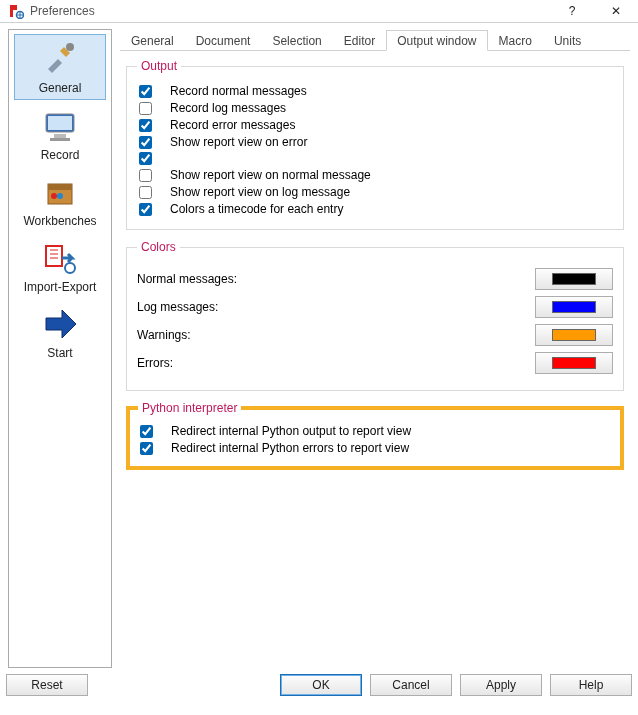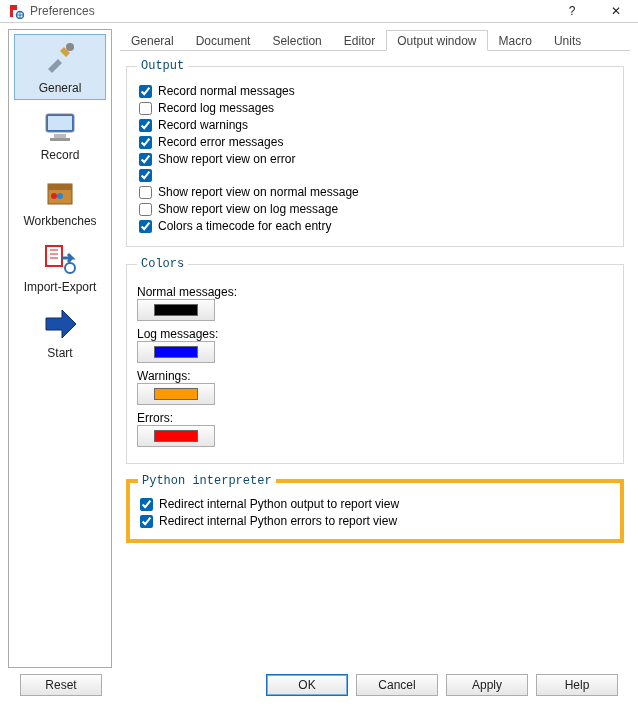--- a/index.html
+++ b/index.html
@@ -14,28 +14,28 @@
   .side-item.selected { background: #d6e8f7; border: 1px solid #7cb3dd; }
   .side-icon { width: 40px; height: 36px; margin-bottom: 4px; display: flex; align-items: center; justify-content: center; }
   .side-label { color: #222; }
   .main { flex: 1; padding-left: 8px; display: flex; flex-direction: column; }
   .tabs { display: flex; border-bottom: 1px solid #d0d0d0; height: 22px; }
   .tab { padding: 3px 10px 0; color: #444; cursor: pointer; border: 1px solid transparent; border-bottom: none; position: relative; top: 1px; }
   .tab.active { background: #fff; border: 1px solid #d0d0d0; border-bottom: 1px solid #fff; }
   .panel { flex: 1; padding: 8px 6px 0 6px; overflow: auto; }
   fieldset { border: 1px solid #d9d9d9; margin: 0 0 10px 0; padding: 8px 10px 10px; }
   fieldset.highlight { border: 4px solid #f6b024; padding: 6px 8px 8px; }
-  legend { color: #0c4a6e; padding: 0 4px; font-family: Liberation Mono, monospace; }
-  .check-row { display: flex; align-items: center; margin: 3px 0; }
+  legend { color: #be185d; padding: 0 4px; }
+  .check-row { display: flex; align-items: center; margin: 3px 0; gap: 12px; }
   .check-row input { margin: 0 6px 0 2px; accent-color: #0066b3; }
-  .color-row { display: flex; margin: 6px 0; flex-direction: column; }
+  .color-row { display: flex; align-items: center; margin: 6px 0; }
   .color-label { flex: 1; }
   .color-btn { width: 78px; height: 22px; background: linear-gradient(#fdfdfd, #e6e6e6); border: 1px solid #adadad; display: flex; align-items: center; justify-content: center; cursor: pointer; }
   .swatch { width: 44px; height: 12px; border: 1px solid #666; }
-  .footer { height: 34px; display: flex; align-items: center; padding: 0 20px; gap: 8px; }
+  .footer { height: 34px; display: flex; align-items: center; padding: 0 6px; gap: 8px; }
   .footer .spacer { flex: 1; }
   .btn { width: 82px; height: 22px; background: linear-gradient(#fdfdfd, #e6e6e6); border: 1px solid #adadad; cursor: pointer; color:#222; }
   .btn.primary { border: 1px solid #1a6fb8; box-shadow: inset 0 0 0 1px #6fb1e4; }
 </style>
 </head>
 <body>
 
 <div class="titlebar">
   <span class="app-icon">
     <svg viewBox="0 0 16 16">
@@ -124,24 +124,20 @@
             <label class="check-row">
               <input type="checkbox" checked="" style="">
               <span>Record normal messages</span>
             </label>
             <label class="check-row">
               <input type="checkbox" style="">
               <span>Record log messages</span>
             </label>
             <label class="check-row">
               <input type="checkbox" checked="" style="">
-              <span>Record warnings</span>
-            </label>
-            <label class="check-row">
-              <input type="checkbox" checked="" style="">
               <span>Record error messages</span>
             </label>
             <label class="check-row">
               <input type="checkbox" checked="" style="">
               <span>Show report view on error</span>
             </label>
             <label class="check-row">
               <input type="checkbox" checked="" style="">
             </label>
             <label class="check-row">

